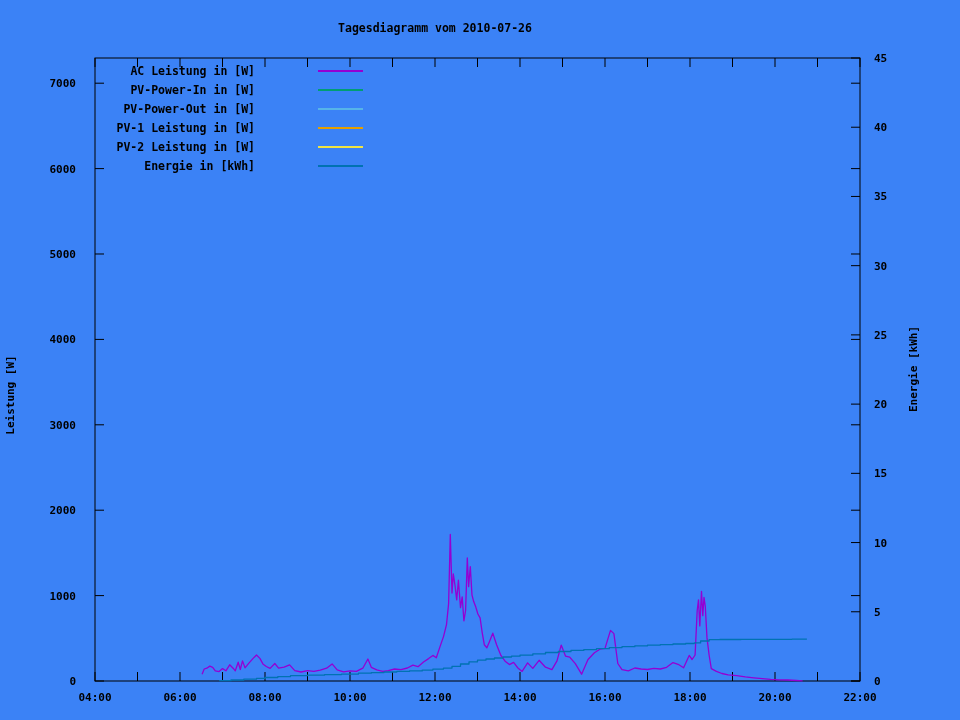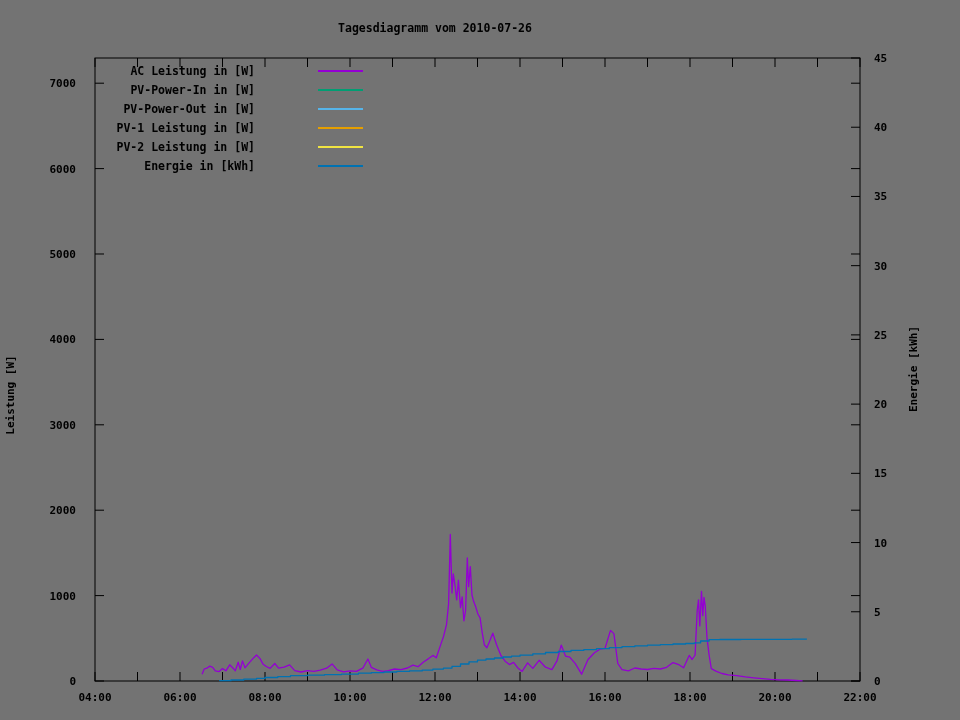--- a/index.html
+++ b/index.html
@@ -1,16 +1,16 @@
 <!DOCTYPE html>
 <html><head>
 <meta charset="utf-8">
 <style>
   html,body{margin:0;padding:0;background:#ffffff;}
-  #page{position:relative;width:960px;height:720px;background:#737373;overflow:hidden;
+  #page{position:relative;width:960px;height:720px;background:#3b82f6;overflow:hidden;
         font-family:"DejaVu Sans Mono",monospace;}
   svg text{font-family:"DejaVu Sans Mono",monospace;font-weight:bold;fill:#000000;}
   .t11{font-size:11px;}
   .t12{font-size:11.5px;}
 </style>
 </head>
 <body>
 
 <div id="page">
   <svg id="chart-svg" width="960" height="720" viewBox="0 0 960 720">

